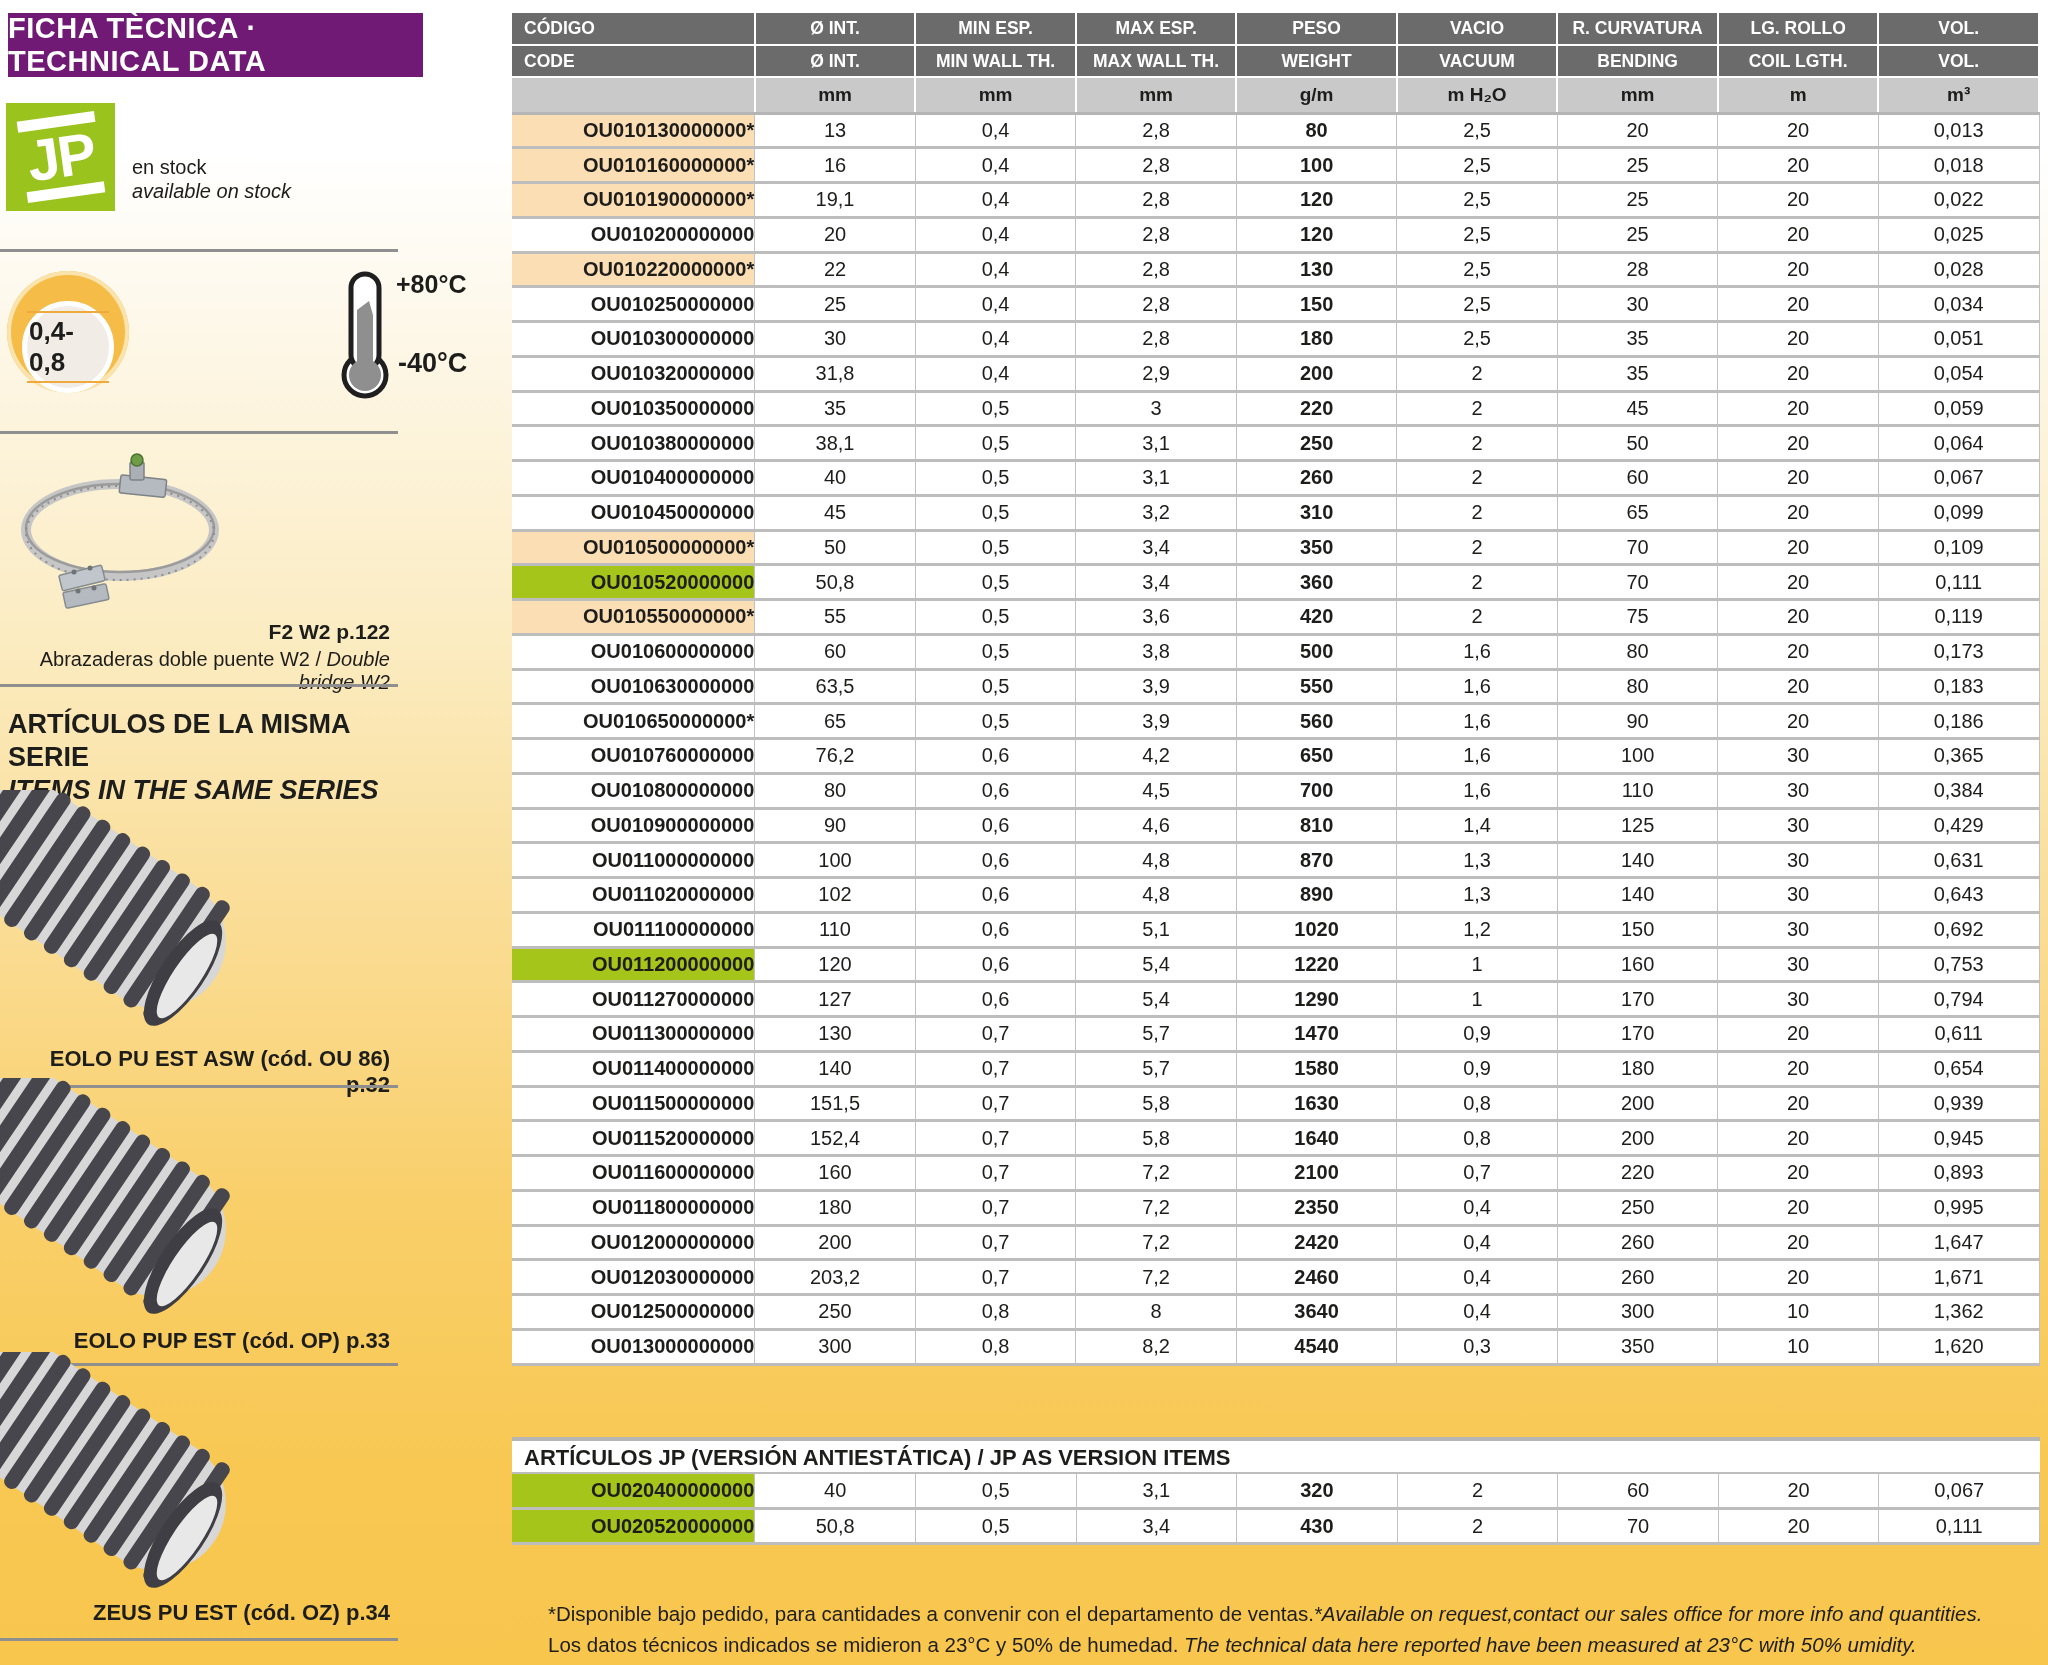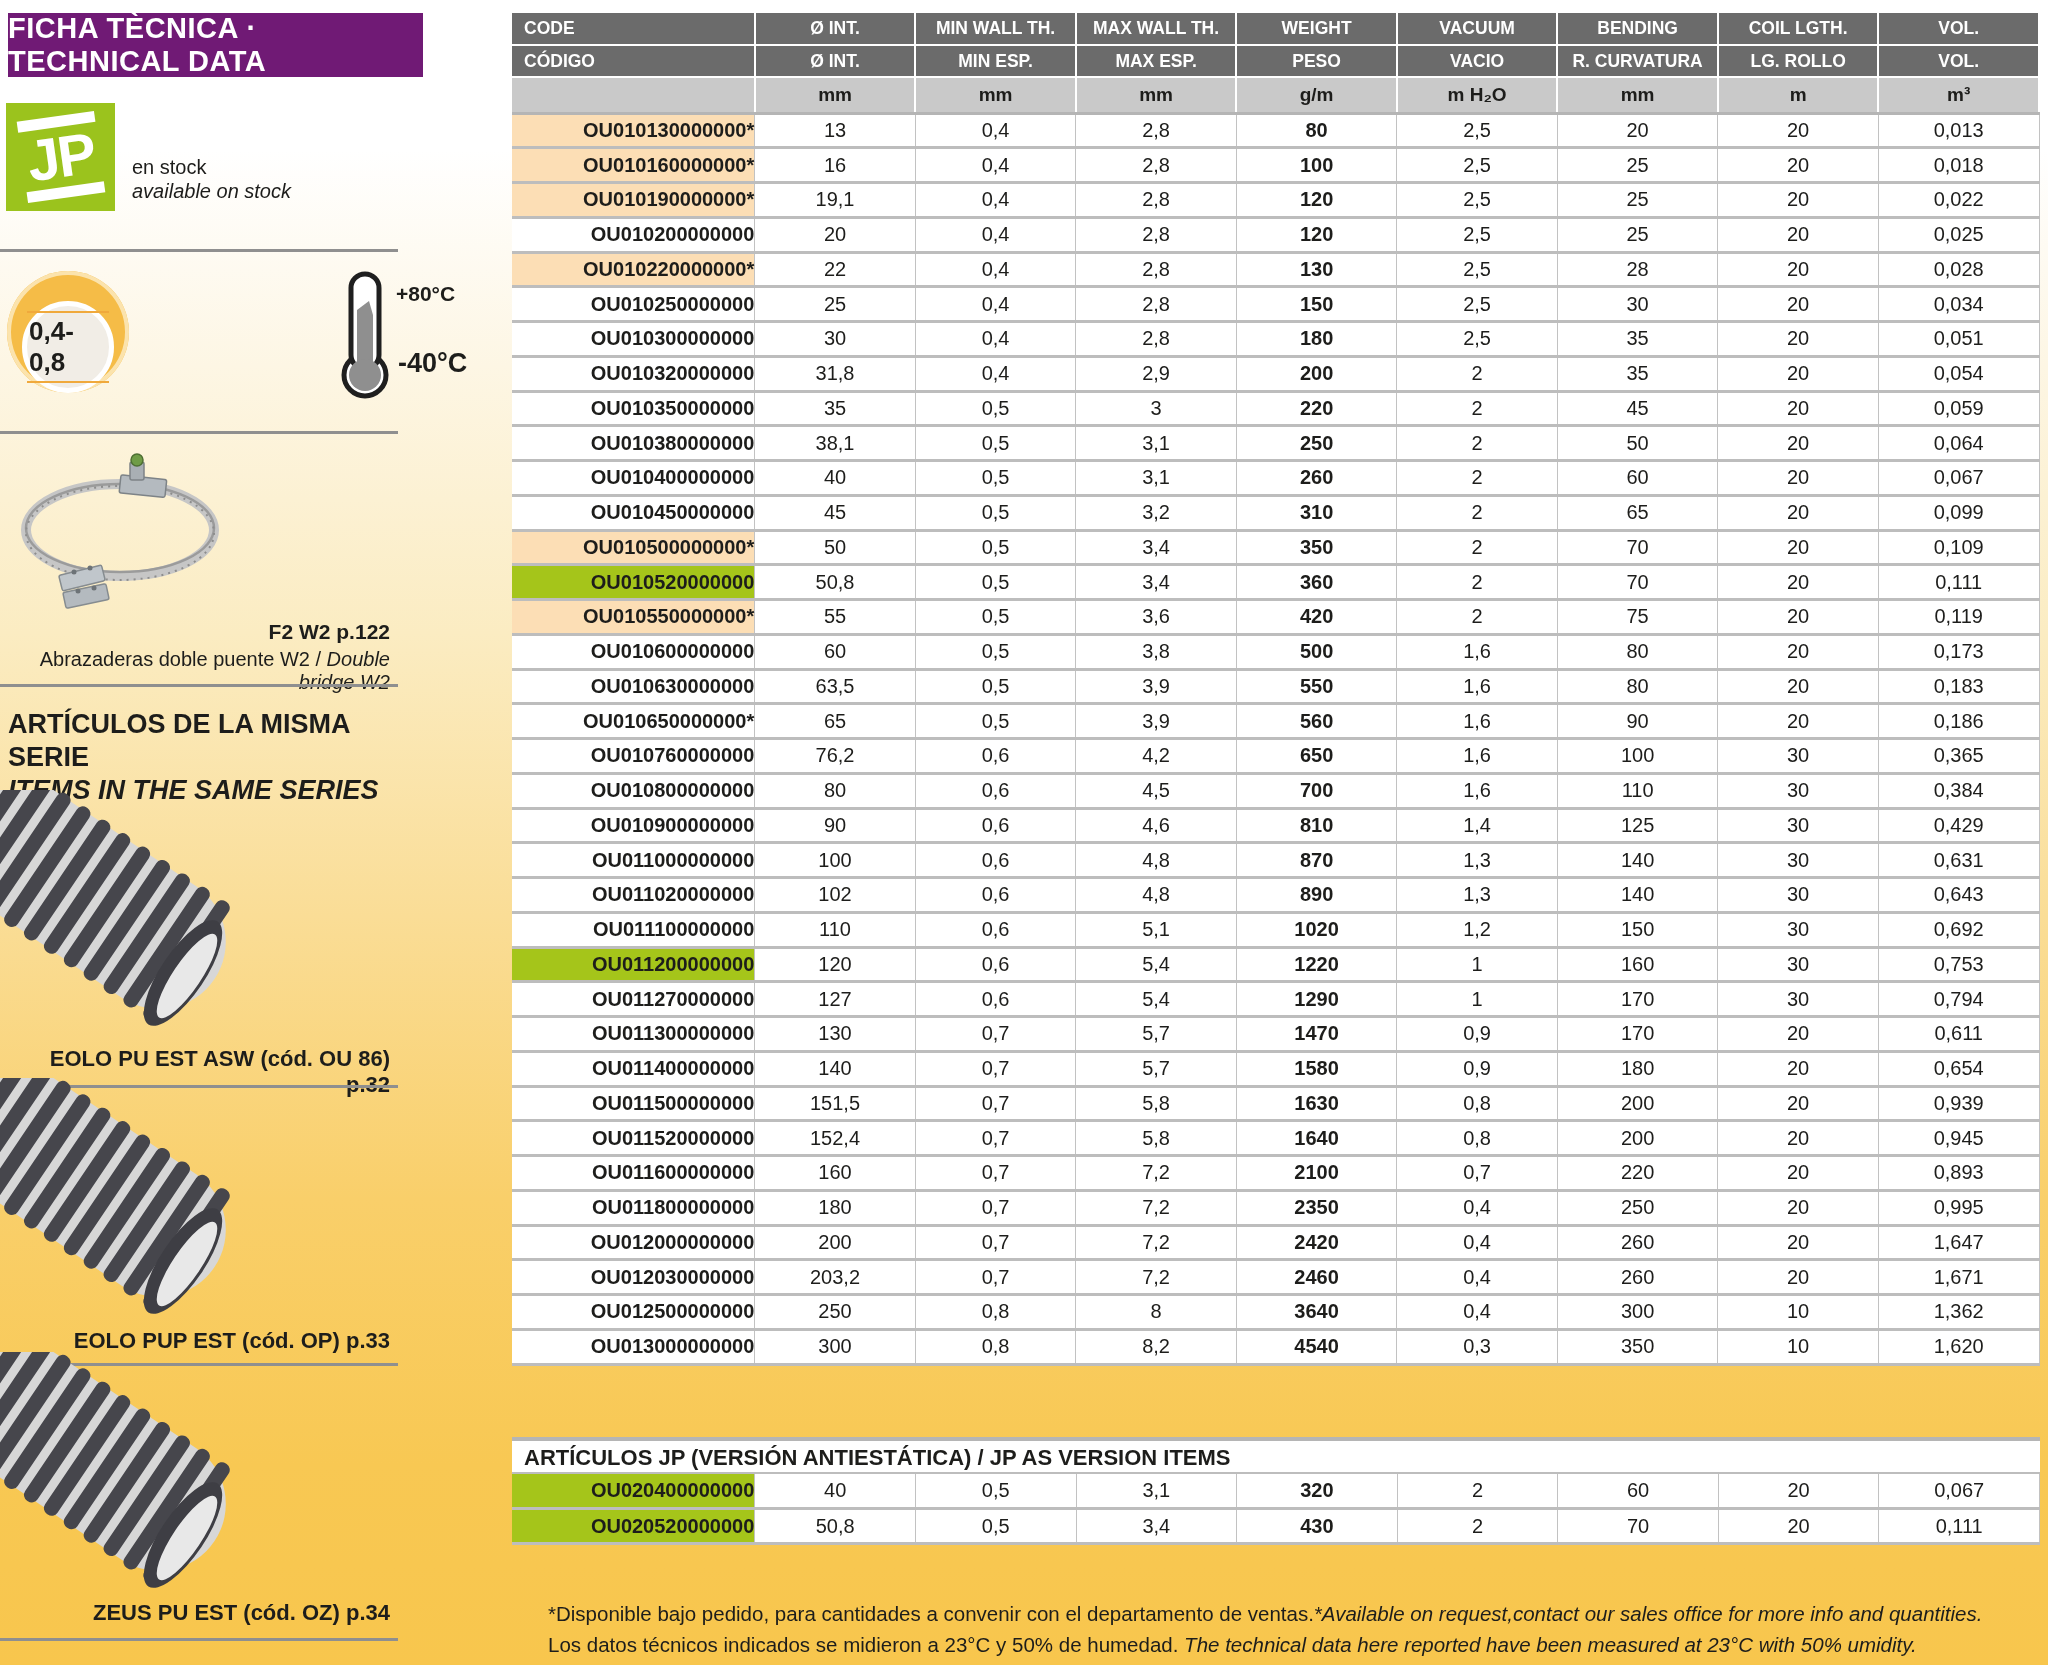--- a/index.html
+++ b/index.html
@@ -34,21 +34,21 @@
     position:absolute; left:7px; top:271px; width:122px; height:122px; border-radius:50%;
     background:#f5bc47; box-shadow:0 0 0 4px #fbe3ad inset;
     display:flex; align-items:flex-end; justify-content:center;
   }
   .badge-inner {
     width:92px; height:92px; border-radius:50%; background:#f1ede6;
     border:5px solid #fff; display:flex; align-items:center; justify-content:center;
   }
   .badge-txt { font-weight:bold; font-size:26px; border-top:2px solid #f0a93c; border-bottom:2px solid #f0a93c; padding:3px 2px; }
   .thermo { position:absolute; left:340px; top:270px; }
-  .temp-max { position:absolute; left:396px; top:282px; font-size:21px; font-weight:bold; }
+  .temp-max { position:absolute; left:396px; top:270px; font-size:25px; font-weight:bold; }
   .temp-min { position:absolute; left:398px; top:348px; font-size:27px; font-weight:bold; }
 
   .clamp-fig { position:absolute; left:12px; top:448px; }
   .clamp-ref { position:absolute; right:10px; top:620px; font-weight:bold; font-size:21px; text-align:right; width:388px; }
   .clamp-cap { position:absolute; right:10px; top:648px; font-size:20px; text-align:right; width:388px; }
   .clamp-cap .it { font-style:italic; }
 
   .series-title { position:absolute; left:8px; top:708px; font-weight:bold; font-size:27px; line-height:33px; }
   .series-title .it { font-style:italic; }
 
@@ -204,39 +204,39 @@
         <col class="c-val">
         <col class="c-val">
         <col class="c-val">
       <col class="c-val">
         <col class="c-val">
         <col class="c-val">
         <col class="c-val">
     </colgroup>
     <thead>
       <tr class="dark">
+          <th>CÓDIGO</th>
+          <th>Ø INT.</th>
+          <th>MIN ESP.</th>
+          <th>MAX ESP.</th>
+          <th>PESO</th>
+          <th>VACIO</th>
+          <th>R. CURVATURA</th>
+          <th>LG. ROLLO</th>
+          <th>VOL.</th>
+        </tr>
+      <tr class="dark">
           <th>CODE</th>
           <th>Ø INT.</th>
           <th>MIN WALL TH.</th>
           <th>MAX WALL TH.</th>
           <th>WEIGHT</th>
           <th>VACUUM</th>
           <th>BENDING</th>
           <th>COIL LGTH.</th>
-          <th>VOL.</th>
-        </tr>
-      <tr class="dark">
-          <th>CÓDIGO</th>
-          <th>Ø INT.</th>
-          <th>MIN ESP.</th>
-          <th>MAX ESP.</th>
-          <th>PESO</th>
-          <th>VACIO</th>
-          <th>R. CURVATURA</th>
-          <th>LG. ROLLO</th>
           <th>VOL.</th>
         </tr>
       <tr class="units">
           <td></td>
           <td>mm</td>
           <td>mm</td>
           <td>mm</td>
           <td>g/m</td>
           <td>m H₂O</td>
           <td>mm</td>

